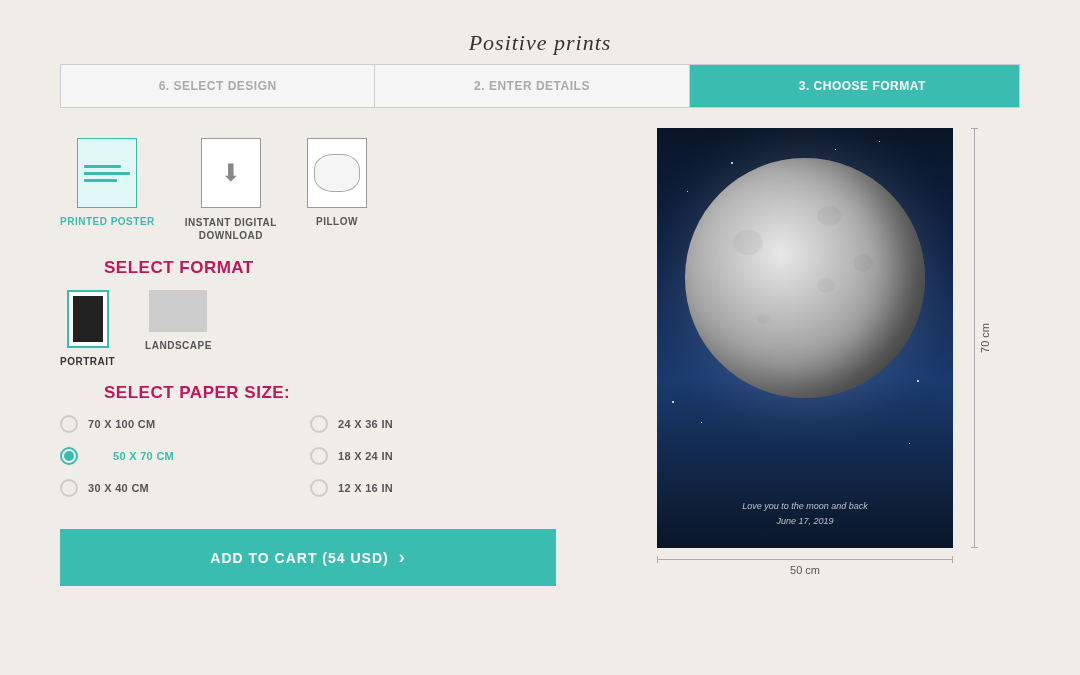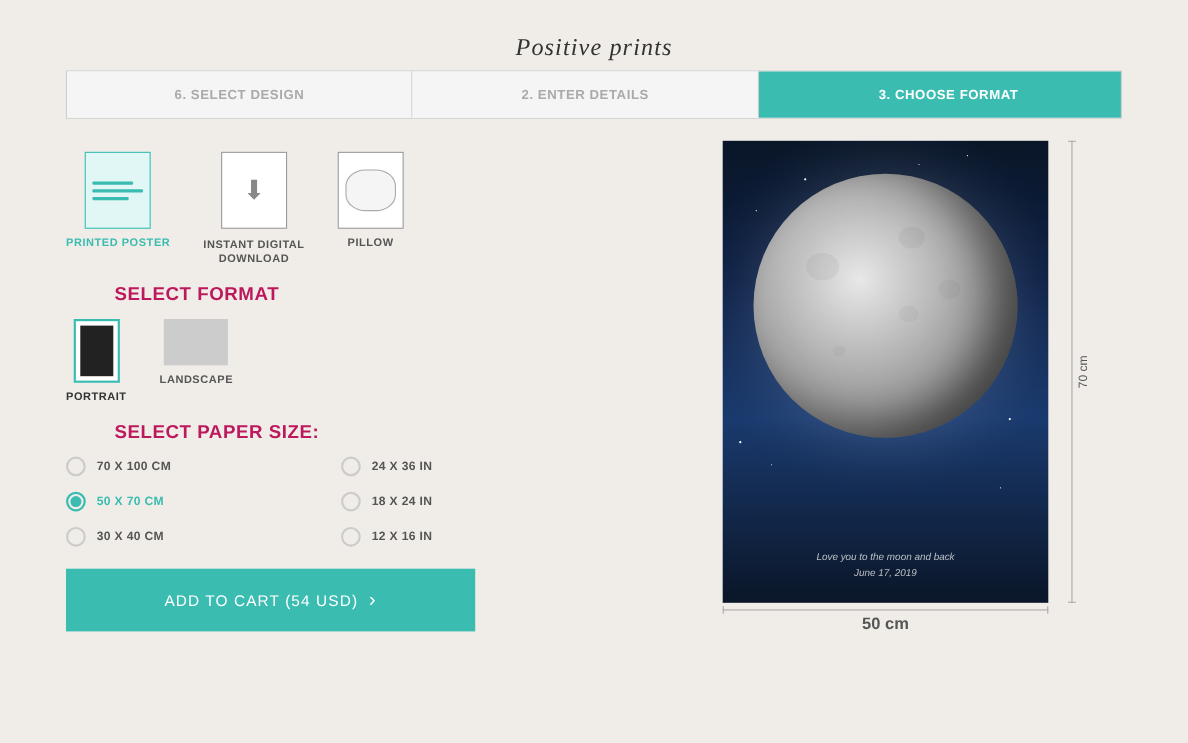--- a/index.html
+++ b/index.html
@@ -227,39 +227,39 @@
       border-radius: 50%;
       background: #3abcb1;
     }
     .size-label {
       font-size: 11px;
       font-weight: 600;
       color: #555;
       text-transform: uppercase;
       letter-spacing: 0.3px;
     }
-    .size-label.selected { color: #3abcb1; }
+    .size-label.selected { color: #3abcb1; margin-left: 25px; }
 
     
     .add-to-cart {
       background: #3abcb1;
       color: #fff;
       border: none;
       padding: 18px 30px;
       font-size: 14px;
-      font-weight: 400;
+      font-weight: 700;
       letter-spacing: 1px;
       text-transform: uppercase;
       cursor: pointer;
       display: flex;
       align-items: center;
       justify-content: center;
       gap: 10px;
-      width: 372px;
-      margin-top: 4px;
+      width: 496px;
+      margin-top: 16px;
     }
 
     
     .right-panel {
       flex: 1;
       display: flex;
       flex-direction: column;
       align-items: center;
       position: relative;
       padding-bottom: 30px;
@@ -373,23 +373,22 @@
       content: '';
       position: absolute;
       top: -3px;
       width: 1px;
       height: 7px;
       background: #aaa;
     }
     .dim-line-h::before { left: 0; }
     .dim-line-h::after { right: 0; }
     .dim-text-h {
-      font-size: 15px;
+      font-size: 11px;
       color: #555;
-      font-weight: bold;
     }
   </style>
 </head>
 <body>
 
 <div class="header">
   <span class="logo">Positive prints</span>
 </div>
 
 <div class="steps-nav">

